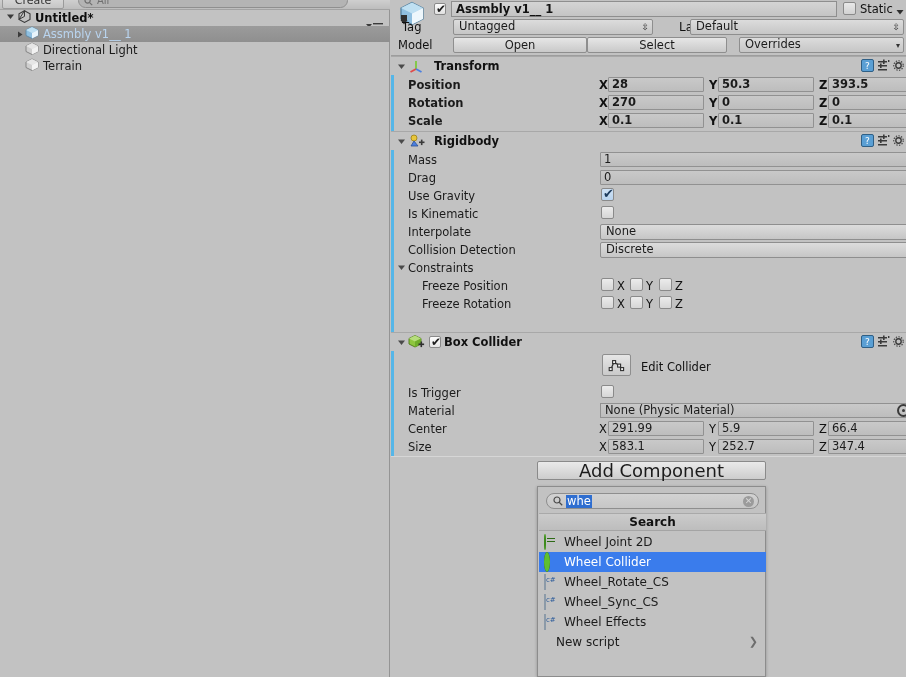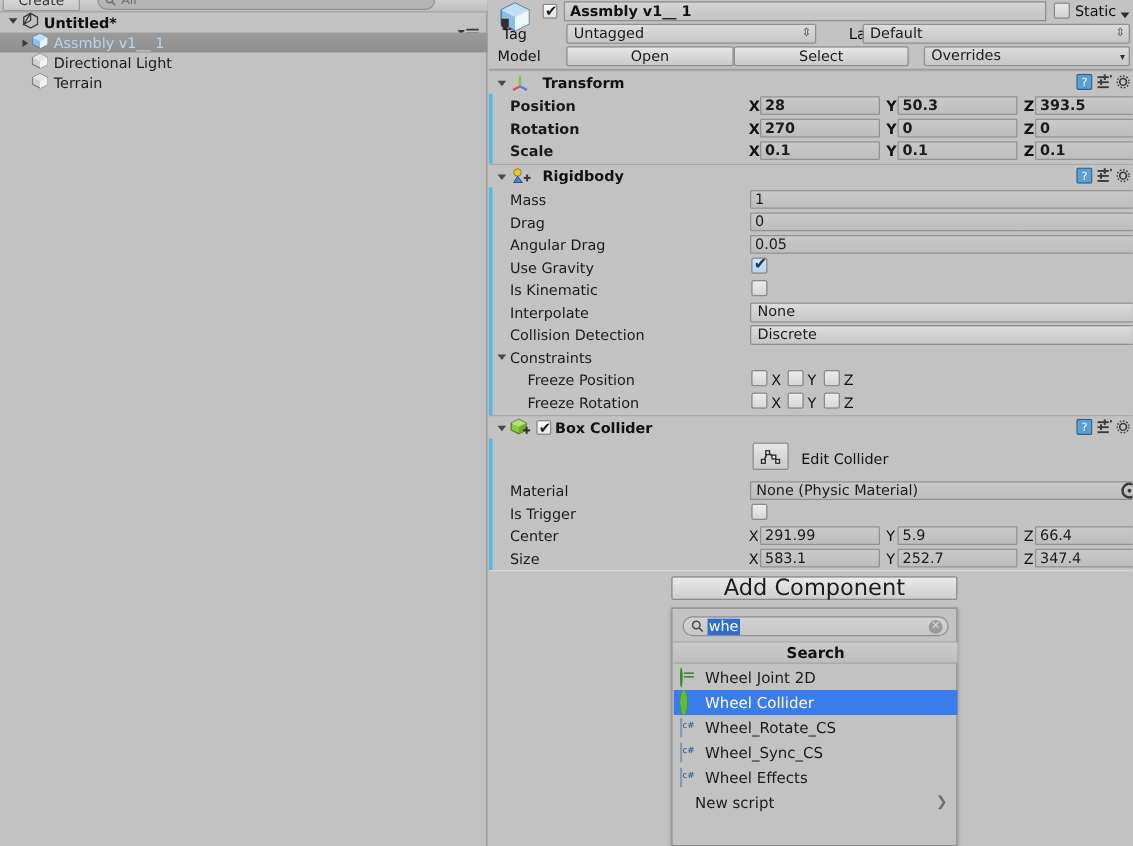--- a/index.html
+++ b/index.html
@@ -493,24 +493,20 @@
       <div class="prow">
         <span class="plabel" style="left:17px;top:3px;">Mass</span>
         <div class="field" style="left:209px;top:2px;width:320px;">1</div>
       </div>
 
       <div class="prow">
         <span class="plabel" style="left:17px;top:3px;">Drag</span>
         <div class="field" style="left:209px;top:2px;width:320px;">0</div>
       </div>
 
-      <div class="prow">
-        <span class="plabel" style="left:17px;top:3px;">Angular Drag</span>
-        <div class="field" style="left:209px;top:2px;width:320px;">0.05</div>
-      </div>
 
       <div class="prow">
         <span class="plabel" style="left:17px;top:3px;">Use Gravity</span>
         <div class="cbox on" style="left:210px;top:2px;">
           <span class="tick">✔</span>
         </div>
       </div>
 
       <div class="prow">
         <span class="plabel" style="left:17px;top:3px;">Is Kinematic</span>
@@ -618,28 +614,28 @@
             <rect x="1.2" y="9.6" width="3" height="3" fill="#f2f2f2" stroke="#2f2f2f" stroke-width="1.1"></rect>
             <rect x="4.6" y="2.6" width="3" height="3" fill="#f2f2f2" stroke="#2f2f2f" stroke-width="1.1"></rect>
             <rect x="9.6" y="6.1" width="3" height="3" fill="#f2f2f2" stroke="#2f2f2f" stroke-width="1.1"></rect>
             <rect x="12.6" y="9.6" width="3" height="3" fill="#f2f2f2" stroke="#2f2f2f" stroke-width="1.1"></rect>
           </svg>
         </div>
         <span class="editcol-lbl" style="left:250px;top:9px;">Edit Collider</span>
       </div>
 
       <div class="prow">
+        <span class="plabel" style="left:17px;top:3px;">Is Trigger</span>
+        <div class="cbox" style="left:210px;top:2px;"></div>
+      </div>
+
+      <div class="prow">
         <span class="plabel" style="left:17px;top:3px;">Material</span>
         <div class="objfield" style="left:209px;top:2px;width:322px;">None (Physic Material)</div>
         <div class="objpick" style="left:506px;top:3px;"></div>
-      </div>
-
-      <div class="prow">
-        <span class="plabel" style="left:17px;top:3px;">Is Trigger</span>
-        <div class="cbox" style="left:210px;top:2px;"></div>
       </div>
 
       <div class="prow">
         <span class="plabel" style="left:17px;top:3px;">Center</span>
         <span class="axis norm" style="left:208px;top:3px;">X</span>
         <div class="field" style="left:217px;top:2px;width:96px;">291.99</div>
         <span class="axis norm" style="left:318px;top:3px;">Y</span>
         <div class="field" style="left:327px;top:2px;width:96px;">5.9</div>
         <span class="axis norm" style="left:428px;top:3px;">Z</span>
         <div class="field" style="left:437px;top:2px;width:96px;">66.4</div>

